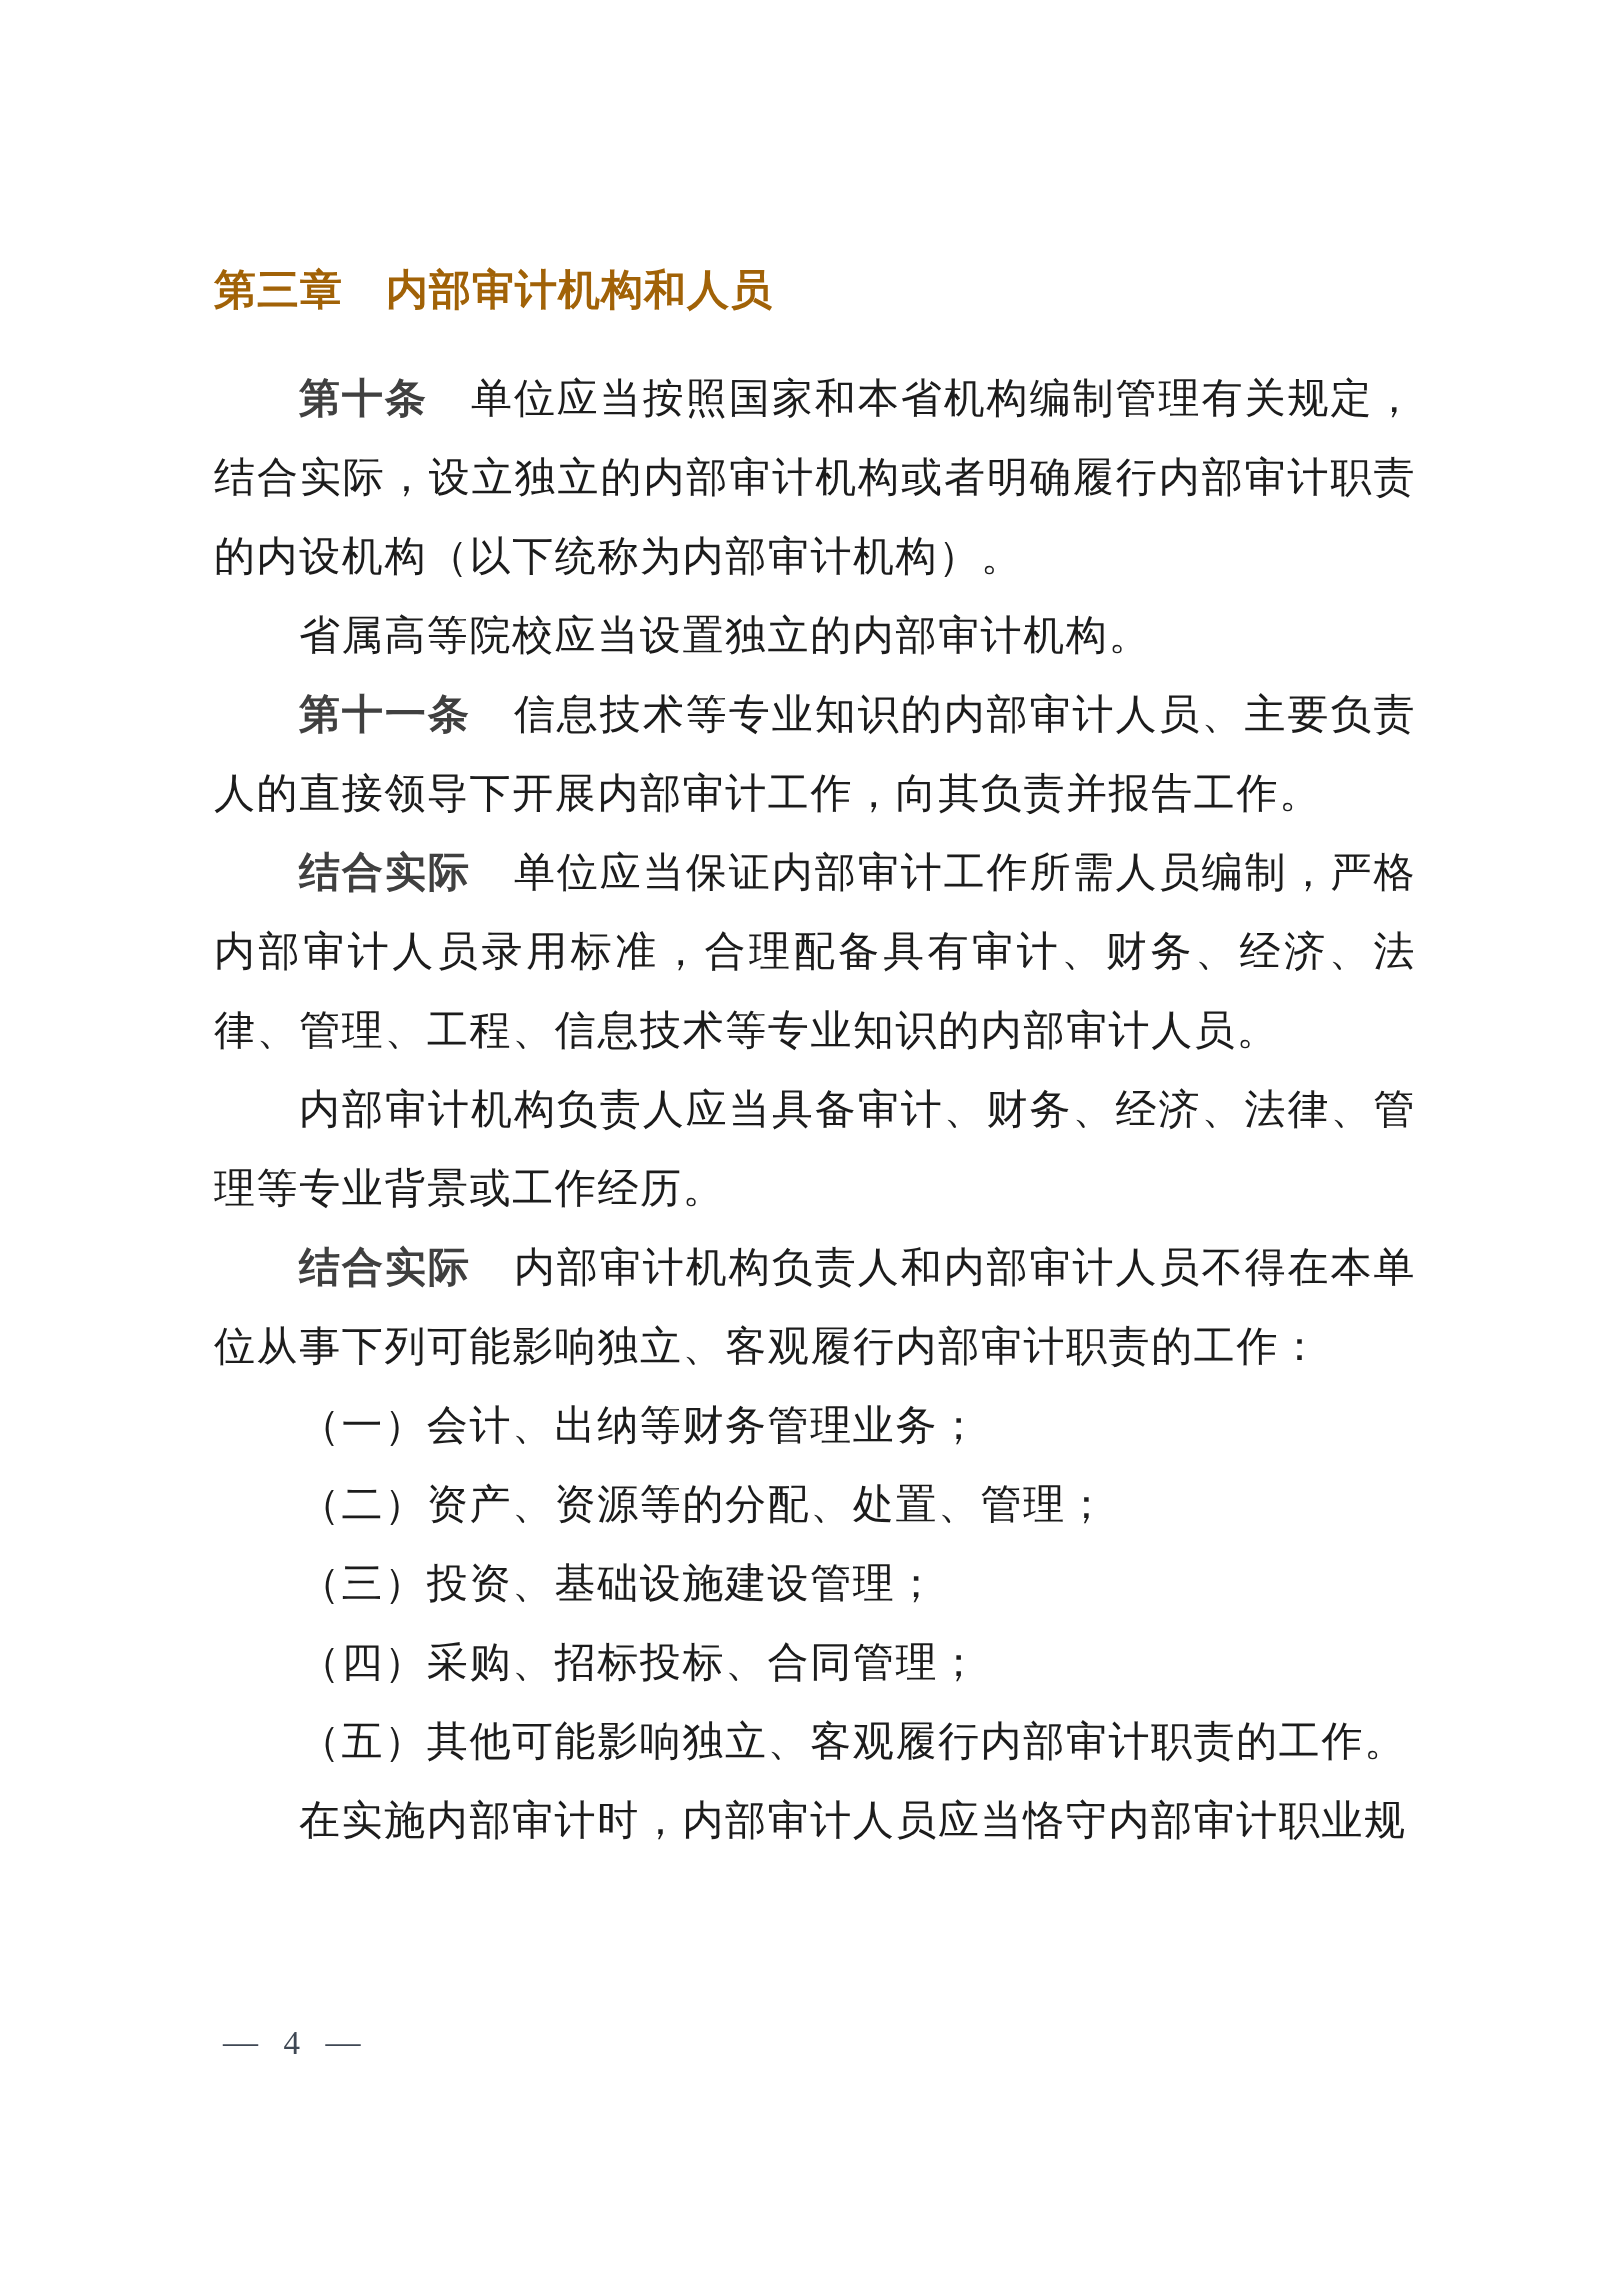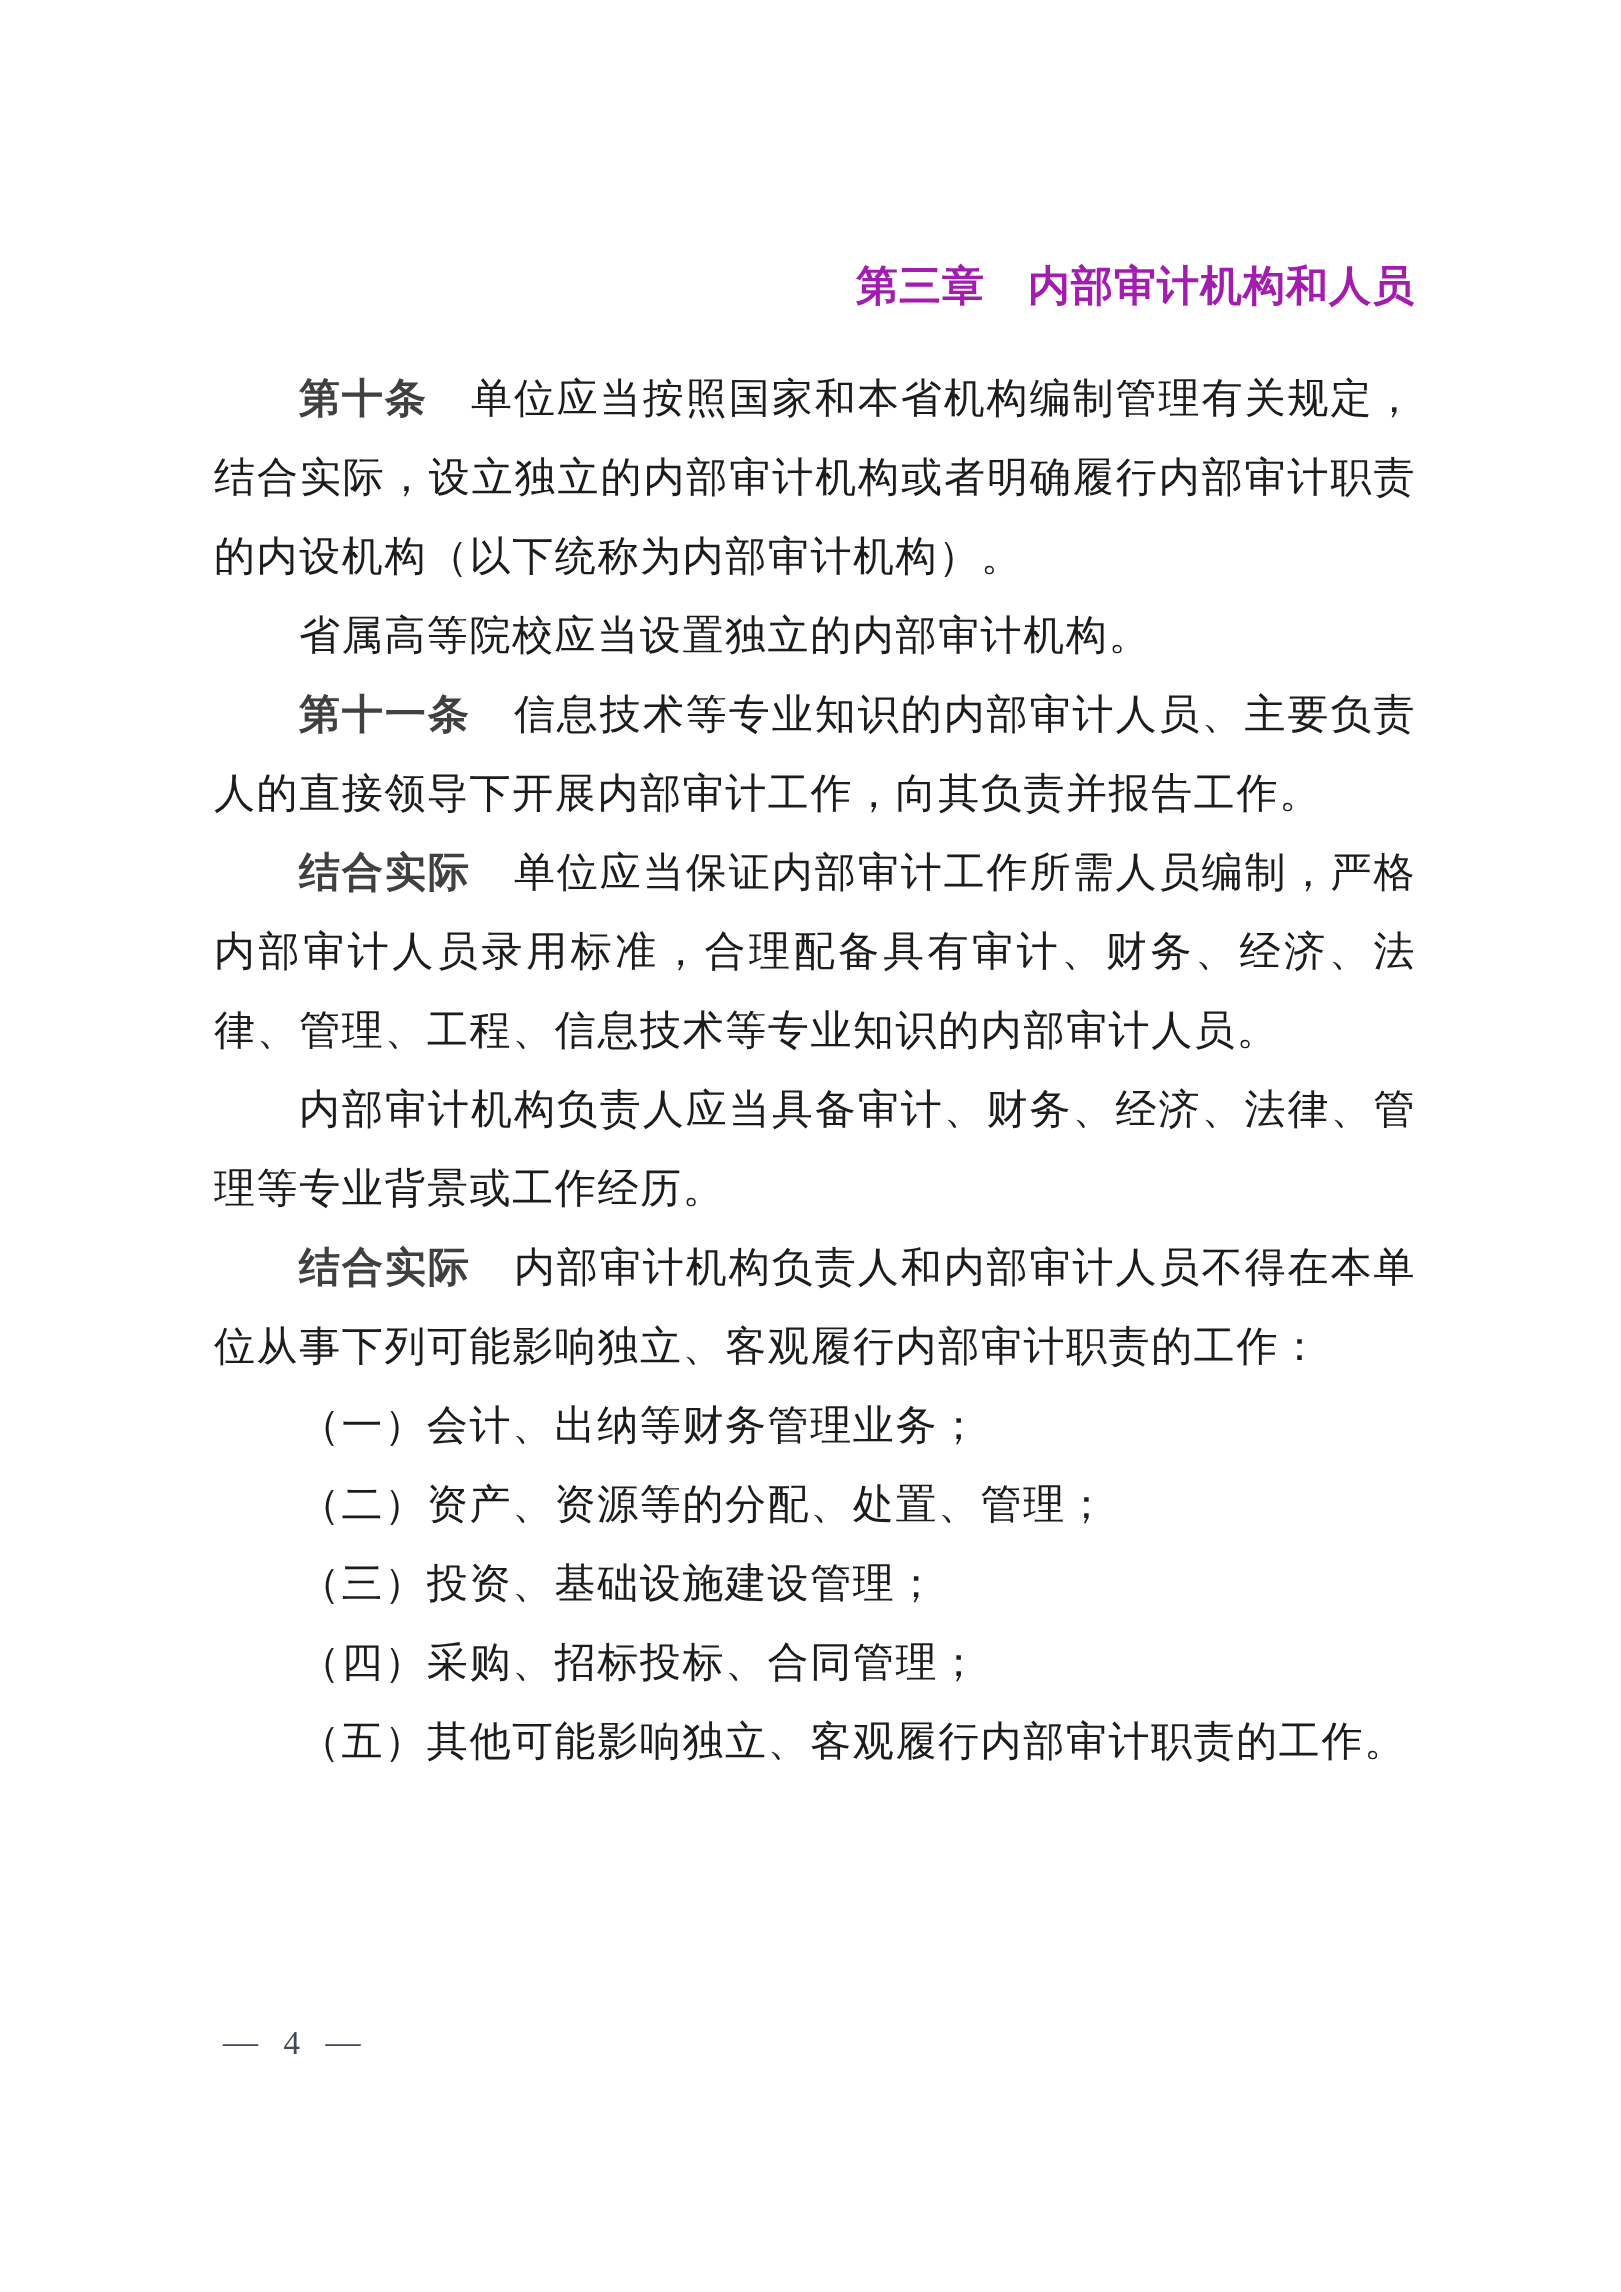--- a/index.html
+++ b/index.html
@@ -8,27 +8,27 @@
     width:1621px; height:2293px;
     position:relative; overflow:hidden;
     font-family:"Liberation Serif","DejaVu Serif",serif;
     color:#1c1c1c;
   }
   .doc {
     position:absolute; inset:0;
     padding:267px 206px 0 214px;
   }
   .chapter-title {
-    font-family:Liberation Mono, monospace;
+    font-family:Liberation Sans, sans-serif;
     font-weight:700;
     font-size:42px;
     line-height:45px;
     letter-spacing:1px;
-    text-align:right;
-    color:#a21caf;
+    text-align:left;
+    color:#a16207;
     margin:0 0 47px 0;
     white-space:nowrap;
   }
   .body-text { width:1202px; }
   .para {
     font-size:41px;
     line-height:79px;
     letter-spacing:1.6px;
     text-align:justify;
     text-justify:inter-character;
@@ -68,17 +68,18 @@
       <div class="para"><span class="lead"></span><span>省属高等院校应当设置独立的内部审计机构。</span></div>
       <div class="para"><span class="lead">第十一条</span><span>信息技术等专业知识的内部审计人员、主要负责人的直接领导下开展内部审计工作，向其负责并报告工作。</span></div>
       <div class="para"><span class="lead">结合实际</span><span>单位应当保证内部审计工作所需人员编制，严格内部审计人员录用标准，合理配备具有审计、财务、经济、法律、管理、工程、信息技术等专业知识的内部审计人员。</span></div>
       <div class="para"><span class="lead"></span><span>内部审计机构负责人应当具备审计、财务、经济、法律、管理等专业背景或工作经历。</span></div>
       <div class="para"><span class="lead">结合实际</span><span>内部审计机构负责人和内部审计人员不得在本单位从事下列可能影响独立、客观履行内部审计职责的工作：</span></div>
       <div class="para"><span class="lead"></span><span>（一）会计、出纳等财务管理业务；</span></div>
       <div class="para"><span class="lead"></span><span>（二）资产、资源等的分配、处置、管理；</span></div>
       <div class="para"><span class="lead"></span><span>（三）投资、基础设施建设管理；</span></div>
       <div class="para"><span class="lead"></span><span>（四）采购、招标投标、合同管理；</span></div>
       <div class="para"><span class="lead"></span><span>（五）其他可能影响独立、客观履行内部审计职责的工作。</span></div>
+      <div class="para"><span class="lead"></span><span>在实施内部审计时，内部审计人员应当恪守内部审计职业规</span></div>
     </div>
 
   <div class="footer"><span>—</span><span class="num">4</span><span>—</span></div>
 </div>
 
 
 </body></html>

